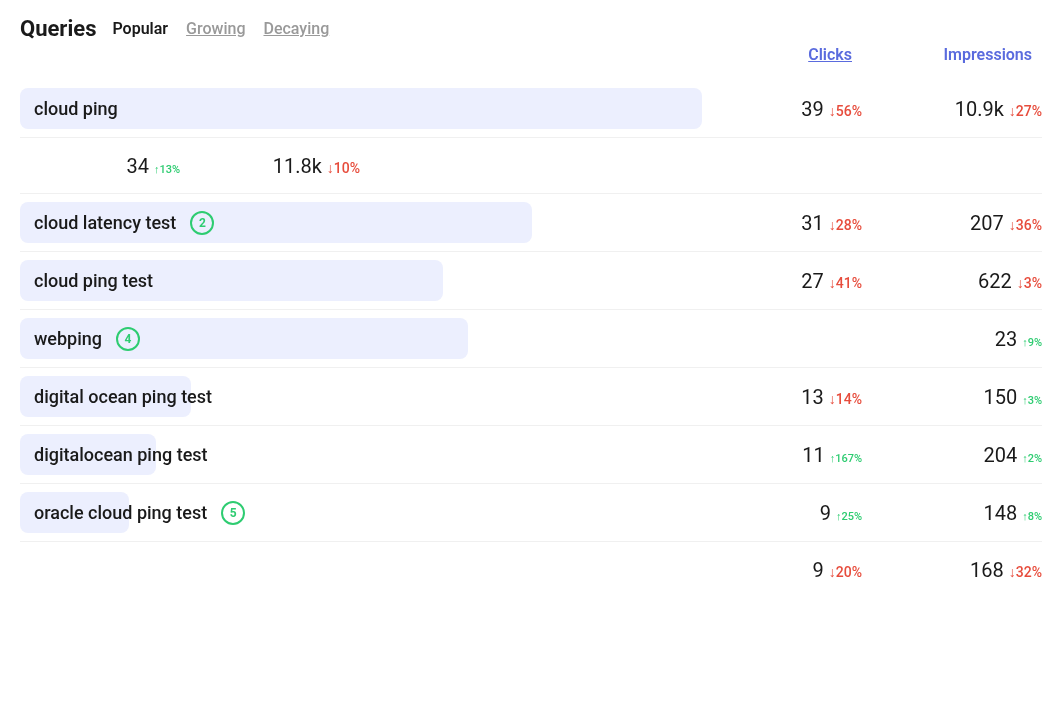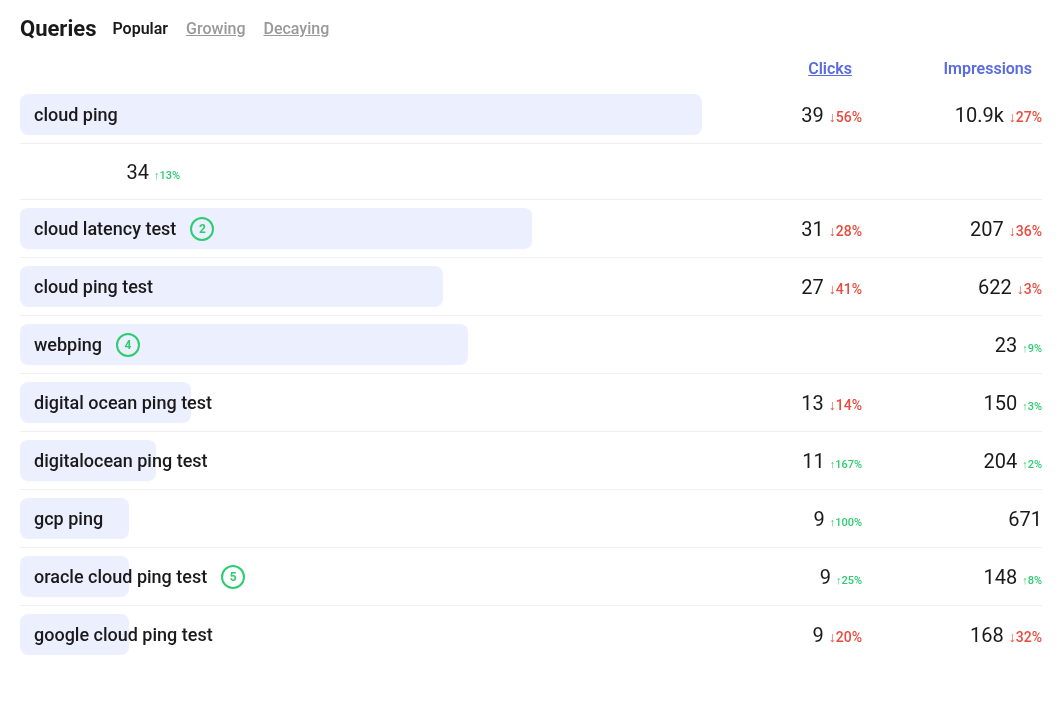--- a/index.html
+++ b/index.html
@@ -10,21 +10,20 @@
       min-height: 716px;
       overflow: hidden;
     }
     .container {
       padding: 16px 20px;
     }
     .header {
       display: flex;
       align-items: center;
       gap: 12px;
-      margin-bottom: 14px;
       padding-bottom: 4px;
     }
     .header-title {
       font-size: 22px;
       font-weight: 700;
       color: #1a1a1a;
     }
     .header-tabs {
       display: flex;
       gap: 10px;
@@ -45,21 +44,21 @@
       color: #999;
       text-decoration: underline;
     }
     .table-wrapper {
       width: 100%;
     }
     .col-headers {
       display: flex;
       justify-content: flex-end;
       padding-right: 10px;
-      margin-bottom: 8px;
+      margin-bottom: 16px;
     }
     .col-header {
       font-size: 16px;
       font-weight: 600;
       color: #5a6bde;
       width: 160px;
       text-align: right;
       cursor: pointer;
     }
     .col-header.clicks {
@@ -178,20 +177,21 @@
             <div class="bar-container">
               <div class="bar-bg" style="width: 100%;"></div>
               <span class="query-text">cloud ping</span>
             </div>
           </div>
           <div class="metrics-cell"><span class="metric-val">39 </span><span class="change-down">↓56%</span></div>
           <div class="metrics-cell impressions"><span class="metric-val">10.9k </span><span class="change-down">↓27%</span></div>
         </div>
         <div class="row">
           <div class="metrics-cell"><span class="metric-val">34 </span><span class="change-up">↑13%</span></div>
+          <div class="metrics-cell impressions"><span class="metric-val">11.8k </span><span class="change-down">↓10%</span></div>
         </div>
         <div class="row">
           <div class="query-cell">
             <div class="bar-container">
               <div class="bar-bg" style="width: 75%;"></div>
               <span class="query-text">cloud latency test</span>
               <span class="badge">2</span>
             </div>
           </div>
           <div class="metrics-cell"><span class="metric-val">31 </span><span class="change-down">↓28%</span></div>
@@ -234,42 +234,31 @@
               <span class="query-text">digitalocean ping test</span>
             </div>
           </div>
           <div class="metrics-cell"><span class="metric-val">11 </span><span class="change-up">↑167%</span></div>
           <div class="metrics-cell impressions"><span class="metric-val">204 </span><span class="change-up">↑2%</span></div>
         </div>
         <div class="row">
           <div class="query-cell">
             <div class="bar-container">
               <div class="bar-bg" style="width: 16%;"></div>
-              <span class="query-text">gcp ping</span>
-            </div>
-          </div>
-          <div class="metrics-cell"><span class="metric-val">9 </span><span class="change-up">↑100%</span></div>
-          <div class="metrics-cell impressions"><span class="metric-val">671 </span><span class="change-neutral"></span></div>
-        </div>
-        <div class="row">
-          <div class="query-cell">
-            <div class="bar-container">
-              <div class="bar-bg" style="width: 16%;"></div>
               <span class="query-text">oracle cloud ping test</span>
               <span class="badge">5</span>
             </div>
           </div>
           <div class="metrics-cell"><span class="metric-val">9 </span><span class="change-up">↑25%</span></div>
           <div class="metrics-cell impressions"><span class="metric-val">148 </span><span class="change-up">↑8%</span></div>
         </div>
         <div class="row">
           <div class="query-cell">
             <div class="bar-container">
               <div class="bar-bg" style="width: 16%;"></div>
-              <span class="query-text">google cloud ping test</span>
             </div>
           </div>
           <div class="metrics-cell"><span class="metric-val">9 </span><span class="change-down">↓20%</span></div>
           <div class="metrics-cell impressions"><span class="metric-val">168 </span><span class="change-down">↓32%</span></div>
         </div>
       </div>
   </div>
 </div>
 
 </body></html>

